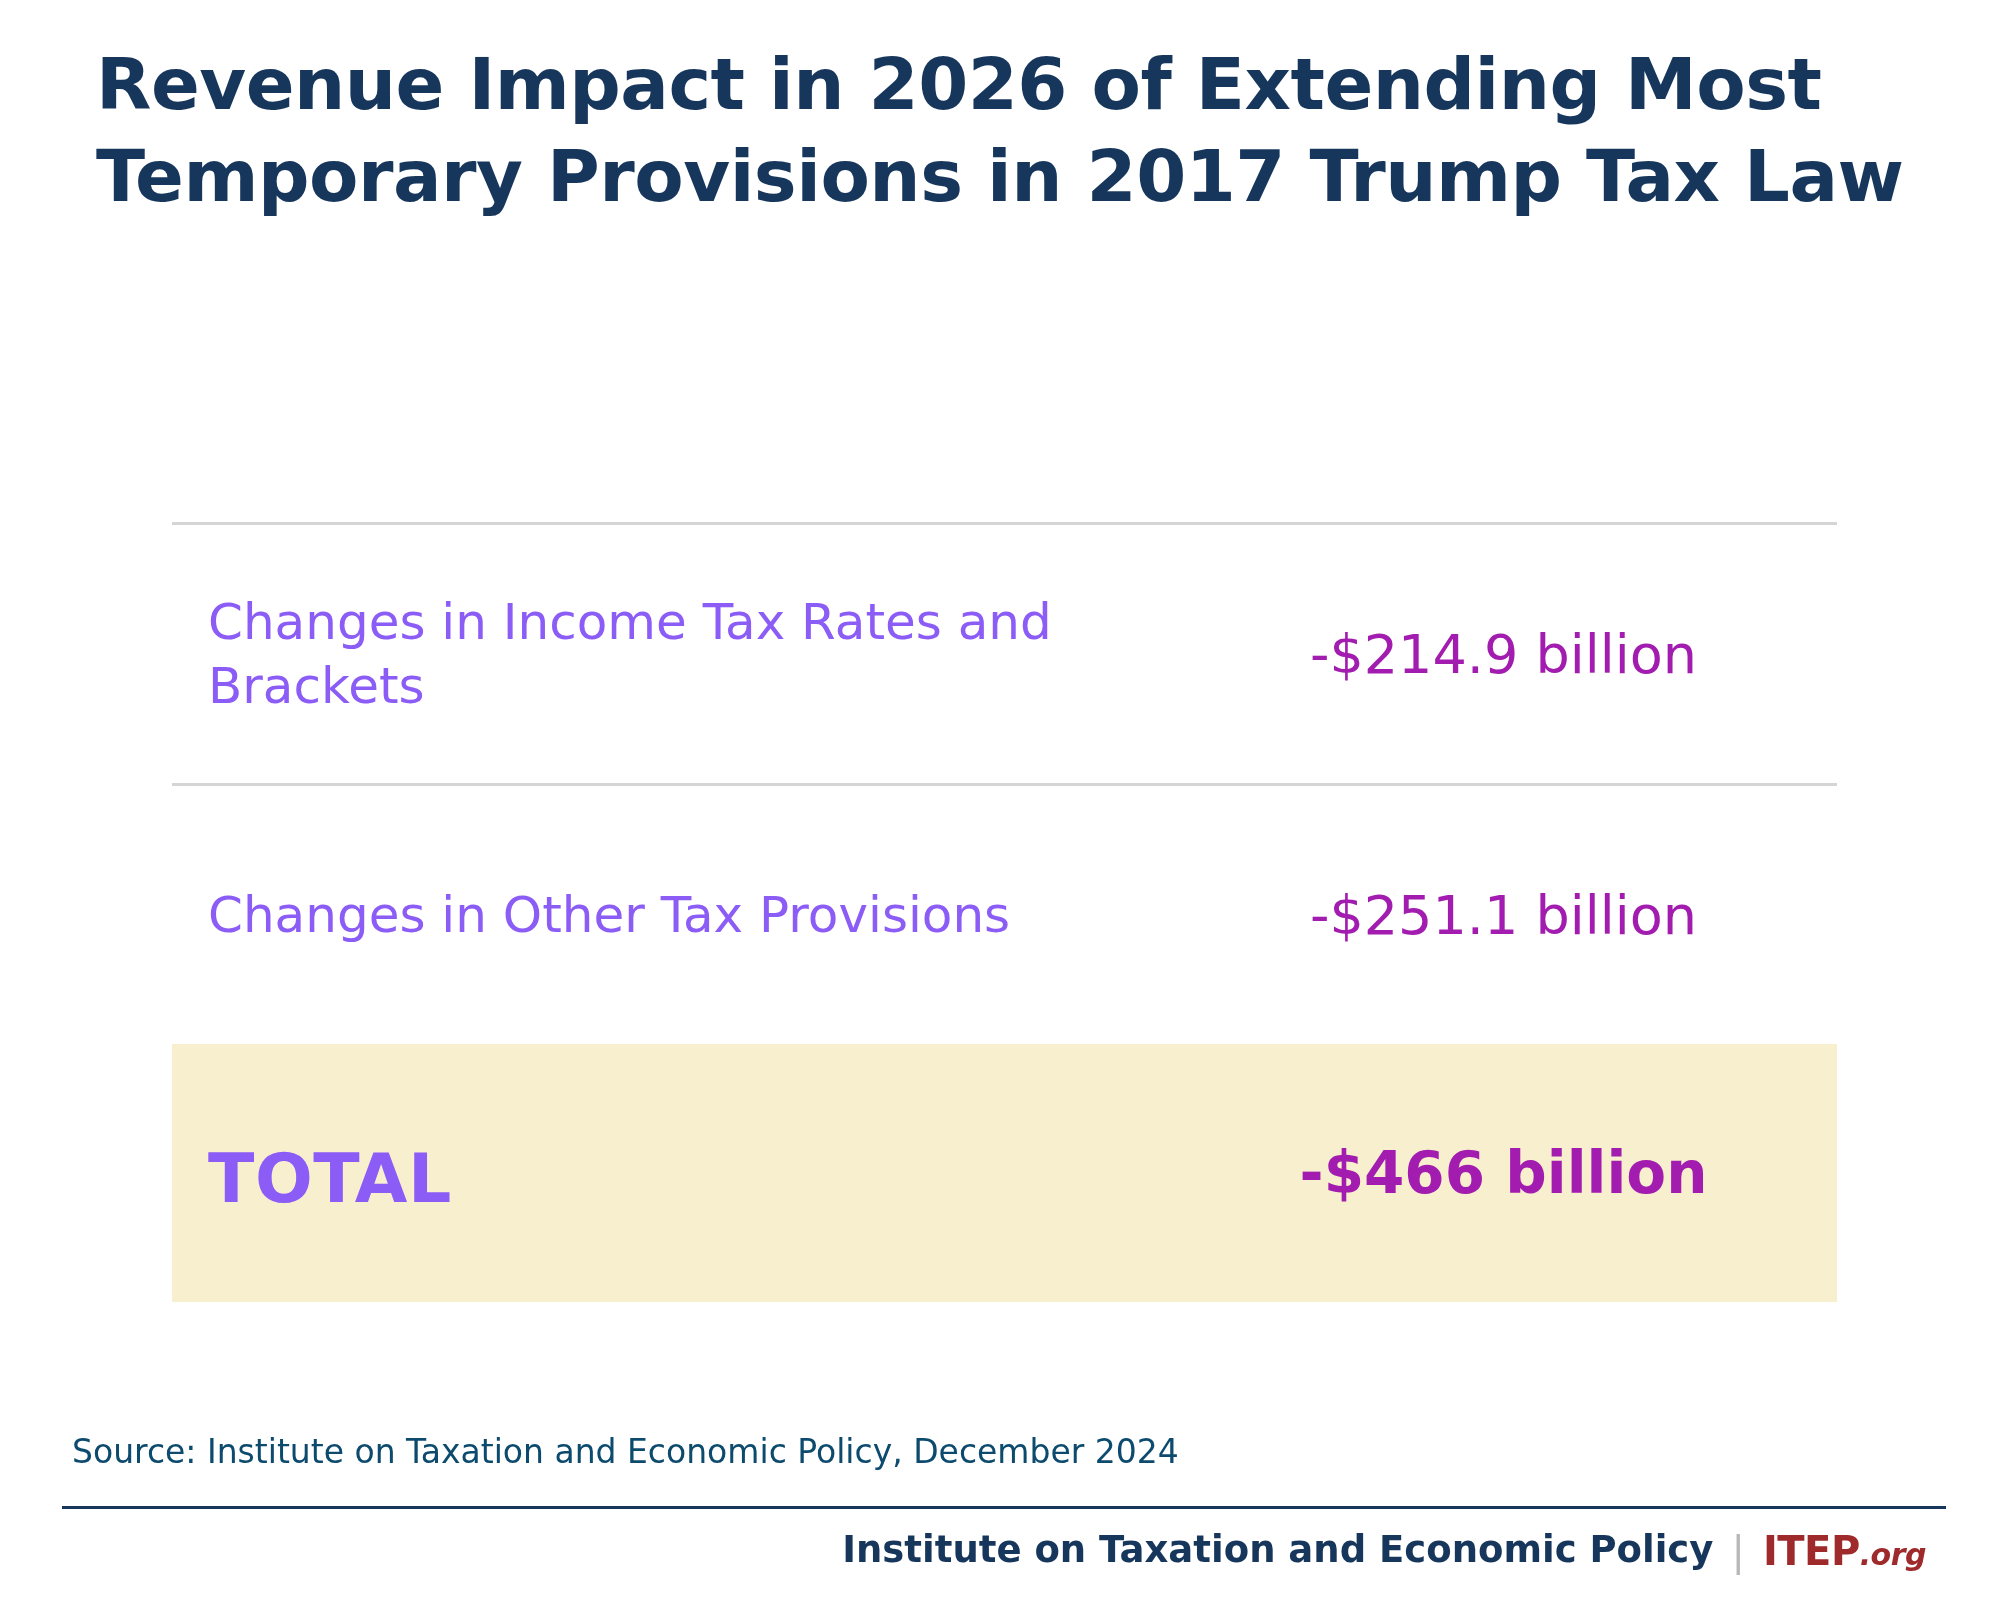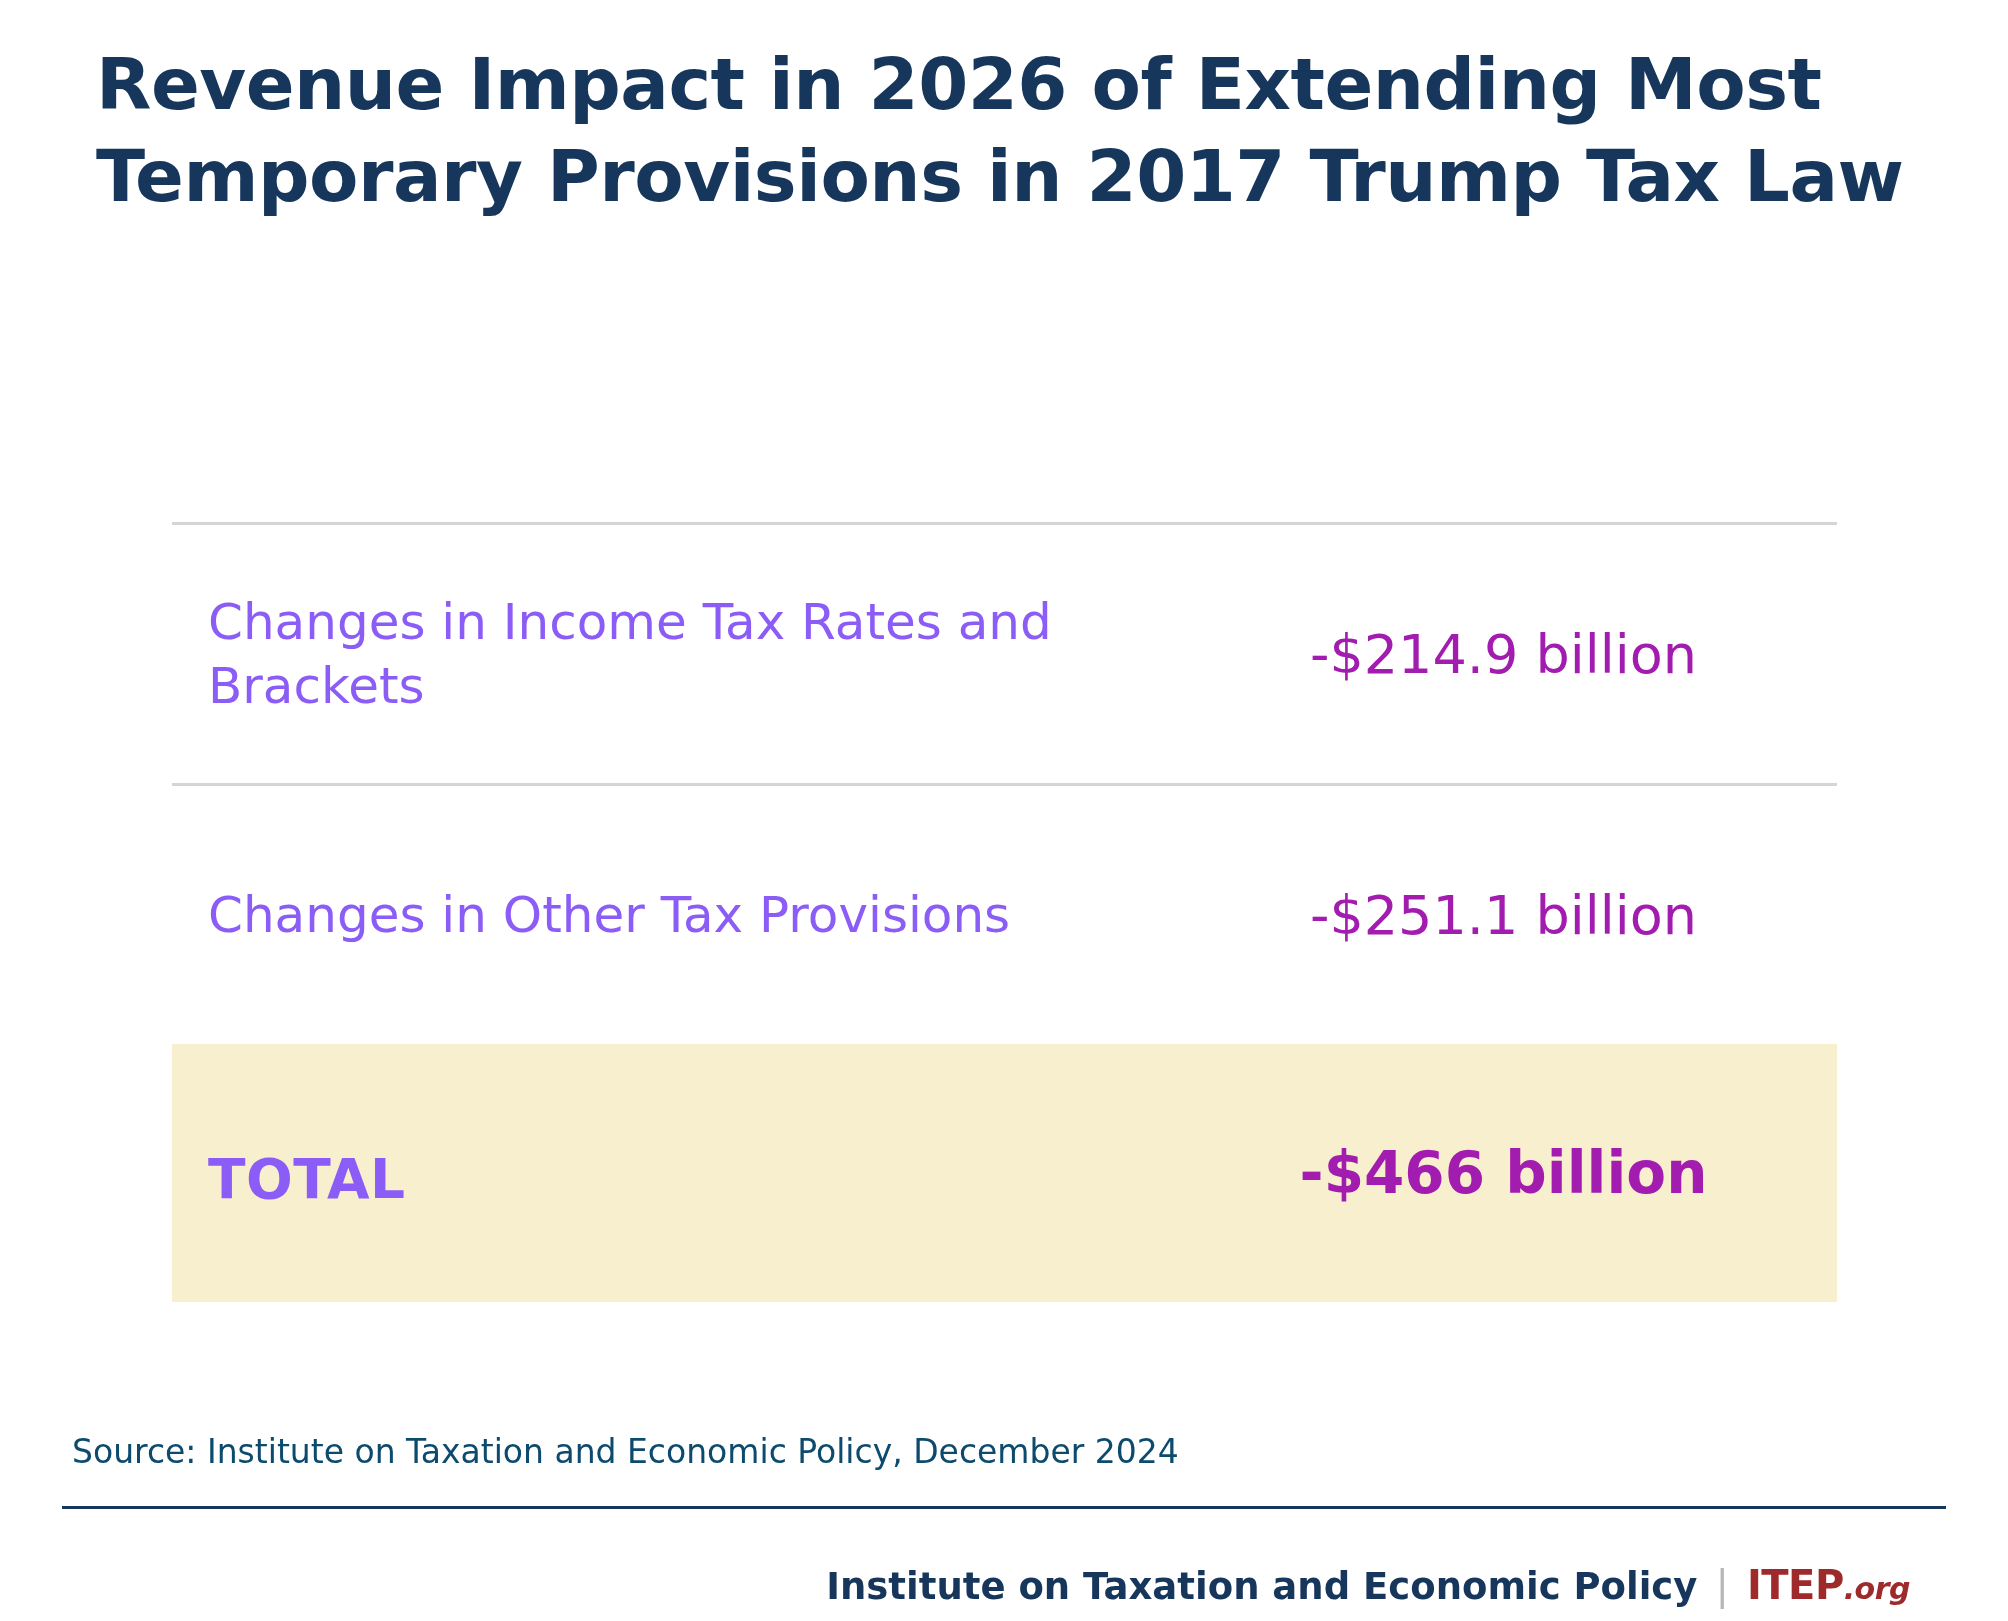--- a/index.html
+++ b/index.html
@@ -73,21 +73,21 @@
     padding-right: 38px;
     color: #a21caf;
     font-size: 54px;
     font-weight: normal;
     white-space: nowrap;
   }
   .cell-label.bold, .cell-value.bold {
     font-weight: bold;
   }
   .cell-value.bold { font-size: 58px; }
-  .cell-label.bold { font-size: 55px; letter-spacing: 0.5px; margin-top: 12px; }
+  .cell-label.bold { font-size: 68px; letter-spacing: 0.5px; margin-top: 12px; }
 
   
   .source {
     position: absolute;
     left: 72px;
     top: 1432px;
     color: #0c4a6e;
     font-size: 33px;
     font-weight: normal;
   }
@@ -96,26 +96,26 @@
   .footer-rule {
     position: absolute;
     left: 62px;
     top: 1506px;
     width: 1884px;
     height: 3px;
     background: #17365c;
   }
   .footer {
     position: absolute;
-    left: 46px;
+    left: 62px;
     top: 1528px;
     width: 1884px;
     height: 80px;
     display: flex;
-    align-items: flex-end;
+    align-items: flex-start;
     justify-content: flex-end;
     padding-right: 20px;
     box-sizing: border-box;
   }
   .footer-org {
     color: #17365c;
     font-size: 37px;
     font-weight: bold;
   }
   .footer-sep {

